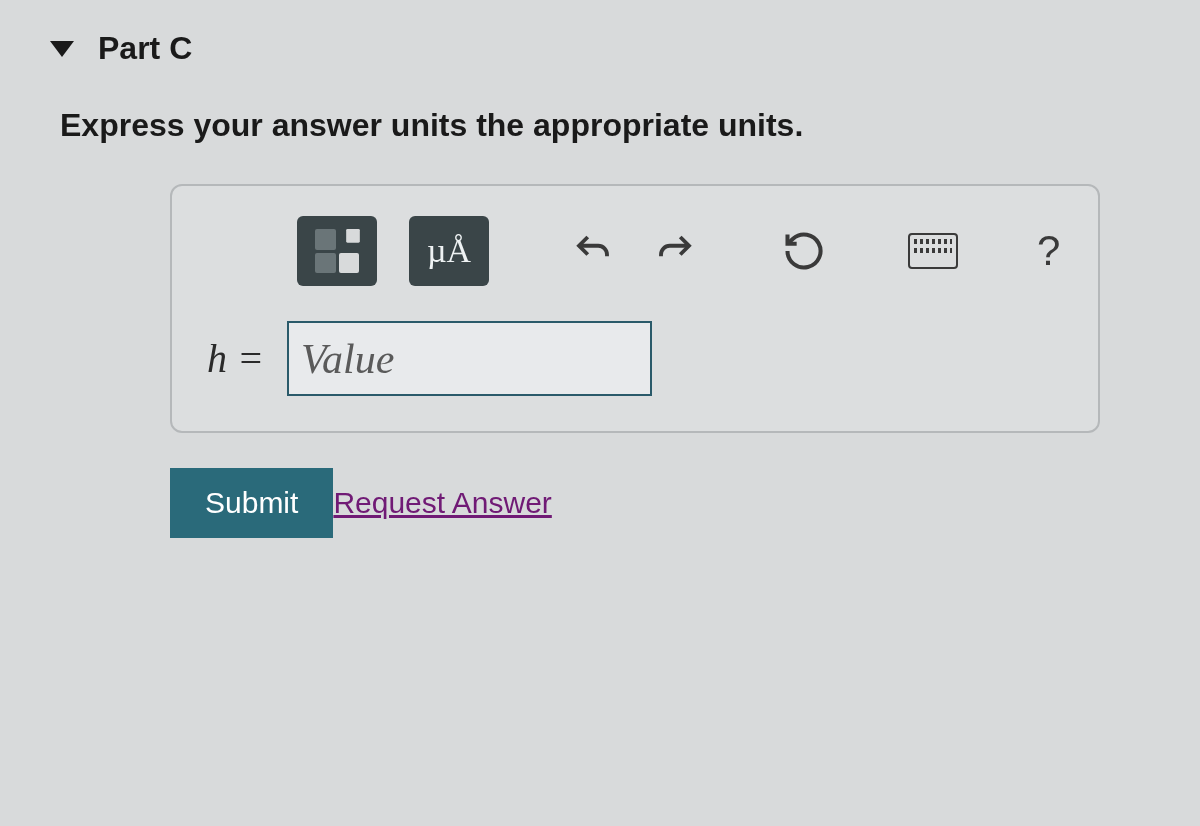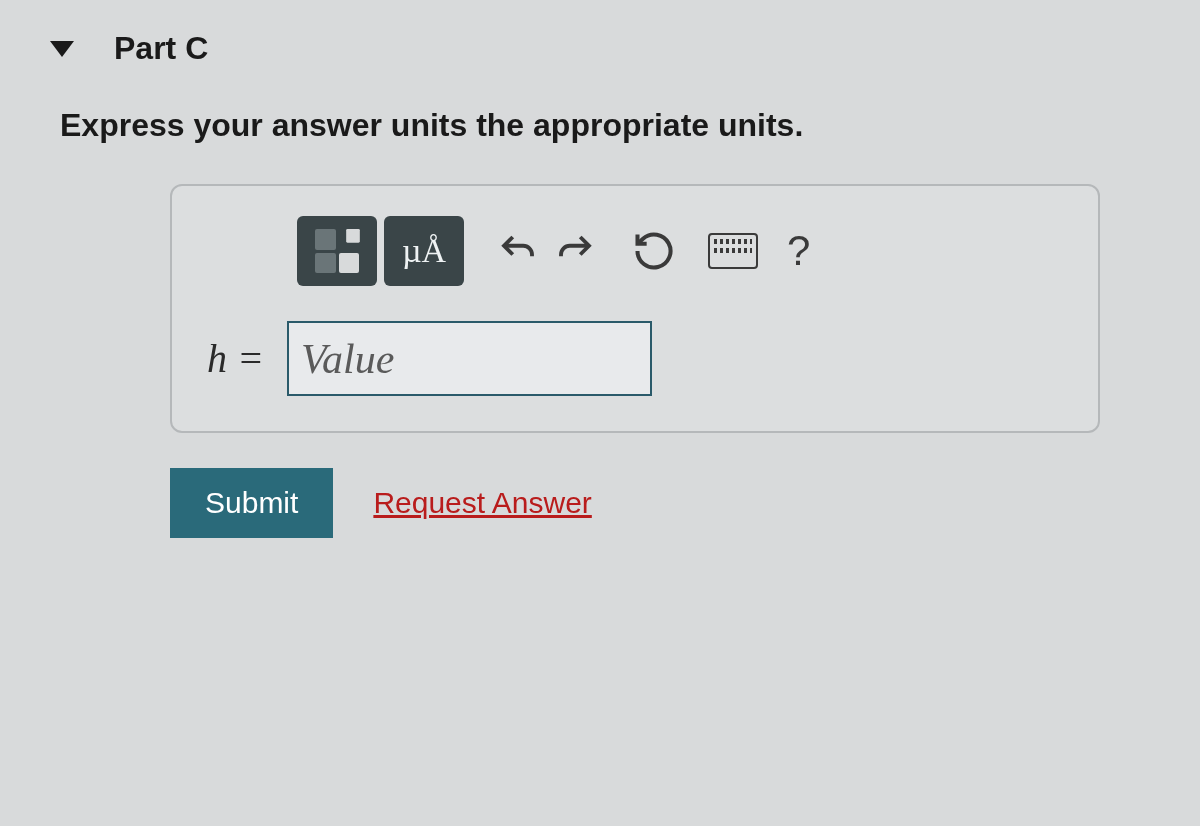--- a/index.html
+++ b/index.html
@@ -11,21 +11,21 @@
       font-family: Arial, Helvetica, sans-serif;
       background: #d8dadb;
       width: 1200px;
       height: 826px;
       padding: 20px 50px;
       color: #2a2a2a;
     }
     .part-header {
       display: flex;
       align-items: center;
-      gap: 40px;
+      gap: 24px;
       margin-bottom: 40px;
       padding-top: 10px;
     }
     .disclosure-triangle {
       width: 0;
       height: 0;
       border-left: 12px solid transparent;
       border-right: 12px solid transparent;
       border-top: 16px solid #1a1a1a;
       cursor: pointer;
@@ -56,21 +56,21 @@
       border-radius: 12px;
       padding: 30px 35px 35px 35px;
       background: #dcdedf;
       margin-bottom: 35px;
       margin-left: 110px;
       margin-right: 50px;
     }
     .toolbar {
       display: flex;
       align-items: center;
-      gap: 7px;
+      gap: 32px;
       margin-bottom: 35px;
       margin-left: 90px;
     }
     .tool-btn {
       display: inline-flex;
       align-items: center;
       justify-content: center;
       cursor: pointer;
       border: none;
       background: transparent;
@@ -180,34 +180,33 @@
     .units-input {
       width: 355px;
     }
     .value-input::placeholder, .units-input::placeholder {
       color: #5a5a5a;
       font-style: italic;
     }
     .action-row {
       display: flex;
       align-items: center;
-      gap: 40px;
       margin-left: 110px;
     }
     .submit-btn {
       background: #2a6a7a;
       color: #fff;
       border: none;
       padding: 18px 35px;
       font-size: 30px;
       cursor: pointer;
       font-weight: 400;
     }
     .request-link {
-      color: #b91c1c;
+      color: #701a75;
       font-size: 30px;
       text-decoration: underline;
       cursor: pointer;
     }
   </style>
 </head>
 <body>
 
 <div class="part-header">
   <div class="disclosure-triangle"></div>

